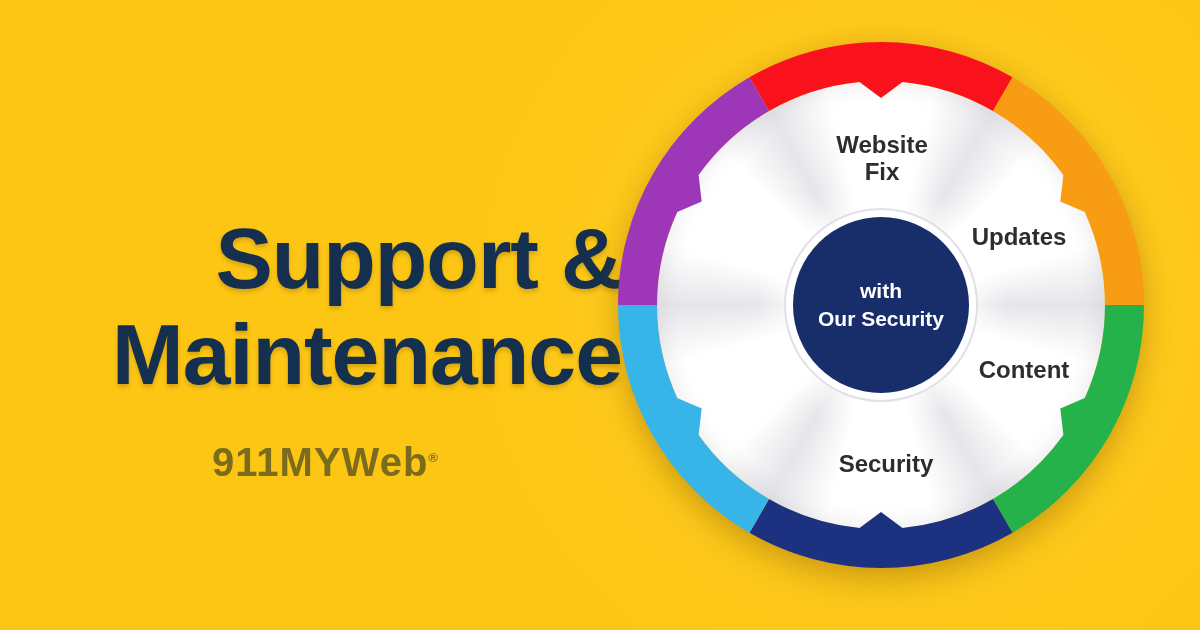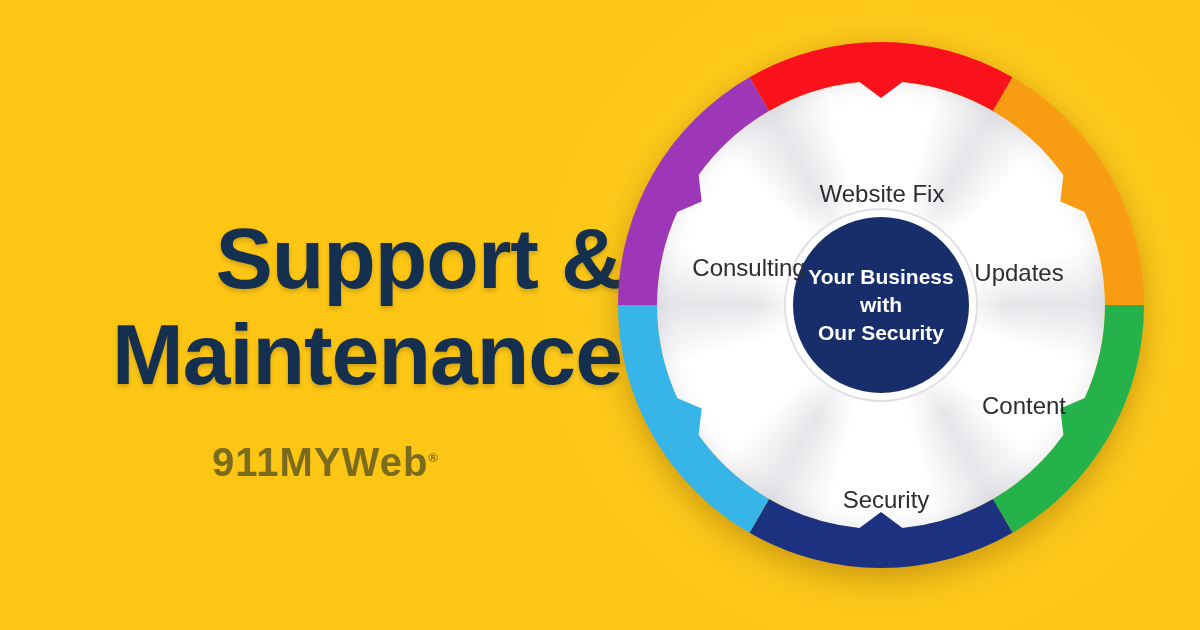--- a/index.html
+++ b/index.html
@@ -38,22 +38,22 @@
       conic-gradient(from 0deg,
         #ffffff 0deg 14deg, #e6e6ea 30deg, #ffffff 46deg 74deg,
         #e6e6ea 90deg, #ffffff 106deg 134deg, #e6e6ea 150deg,
         #ffffff 166deg 194deg, #e6e6ea 210deg, #ffffff 226deg 254deg,
         #e6e6ea 270deg, #ffffff 286deg 314deg, #e6e6ea 330deg, #ffffff 346deg 360deg);
     box-shadow:inset 0 0 24px rgba(60,60,90,.12);
   }
   .wheel svg{position:absolute;inset:0;}
   .seg-label{
     position:absolute;transform:translate(-50%,-50%);
-    color:var(--label,#2d2d31);font-size:24px;font-weight:400;
-    white-space:nowrap;text-align:center;line-height:1.14;margin-top:36px;
+    color:var(--label,#2d2d31);font-size:24px;font-weight:700;
+    white-space:nowrap;text-align:center;line-height:1.14;
   }
   .lbl-0{left:266px;top:118px;white-space:normal;width:128px;}
   .lbl-1{left:403px;top:197px;}
   .lbl-2{left:408px;top:330px;}
   .lbl-3{left:270px;top:424px;}
   .lbl-4{left:125px;top:332px;}
   .lbl-5{left:133px;top:192px;}
   .center-text{
     position:absolute;left:265px;top:265px;transform:translate(-50%,-50%);
     width:200px;text-align:center;color:#ffffff;
@@ -86,20 +86,18 @@
     <path d="M 2 265 A 263 263 0 0 1 133.5 37.2 L 153 71 A 224 224 0 0 0 82.6 134.9 L 85.7 161.5 L 61.2 172.1 A 224 224 0 0 0 41 265 Z" fill="#9d37b8"></path>
 
     <circle cx="265" cy="265" r="96" fill="#ffffff" stroke="#e0e0e6" stroke-width="2"></circle>
     <circle cx="265" cy="265" r="88" fill="#172e6a"></circle>
   </svg>
 
   <div class="seg-label lbl-0">Website Fix</div>
   <div class="seg-label lbl-1">Updates</div>
   <div class="seg-label lbl-2">Content</div>
   <div class="seg-label lbl-3">Security</div>
-  <div class="seg-label lbl-5">Consulting</div>
 
   <div class="center-text">
-    <span>Your Business</span>
     <span>with</span>
     <span>Our Security</span>
   </div>
 </div>
 
 </body></html>

